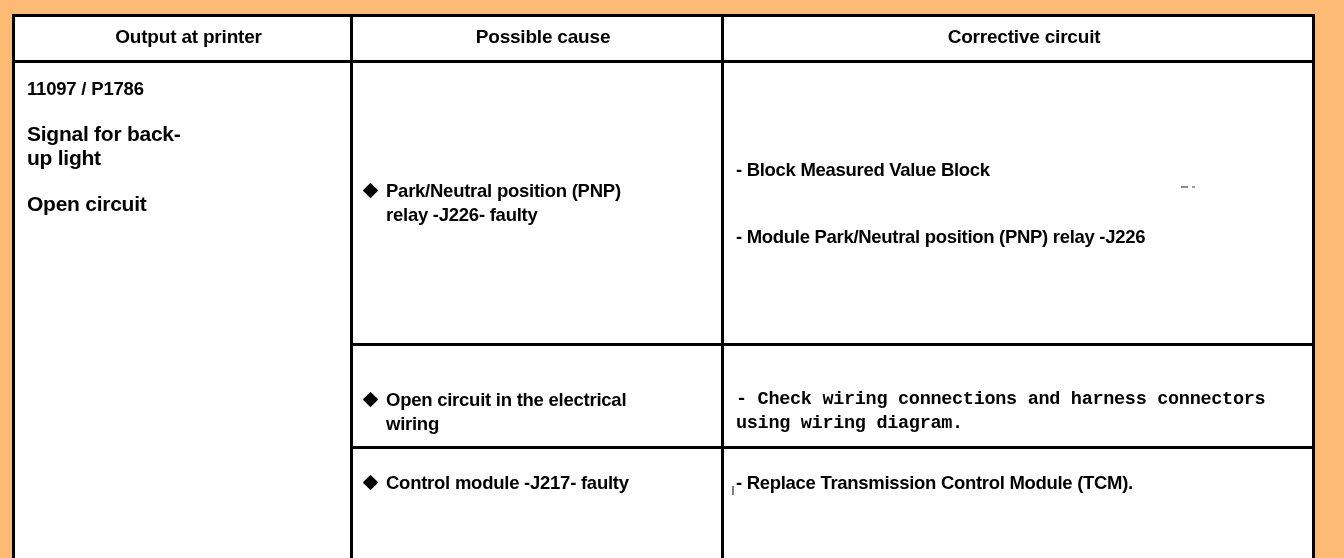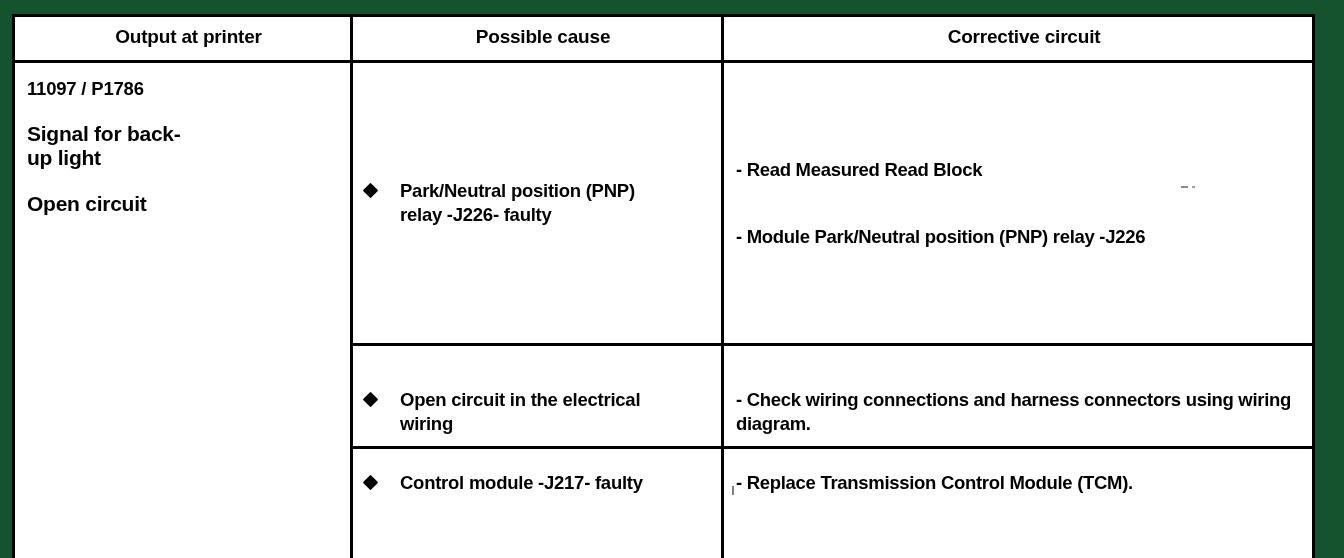--- a/index.html
+++ b/index.html
@@ -12,21 +12,21 @@
     height: 558px;
     overflow: hidden;
     font-family: "Liberation Sans", sans-serif;
     color: #000000;
   }
 
   .page {
     position: relative;
     width: 1344px;
     height: 558px;
-    background: #14532d;
+    background: #fdba74;
   }
 
   
   .dtc-table {
     position: absolute;
     left: 12px;
     top: 14px;
     width: 1300px;
     height: 525px;
     border-collapse: collapse;
@@ -84,21 +84,21 @@
     font-weight: bold;
     line-height: 24px;
     letter-spacing: -0.25px;
   }
 
   
   .cause-cell { position: relative; }
   .cause-item {
     display: flex;
     align-items: flex-start;
-    gap: 24px;
+    gap: 10px;
   }
   .bullet-diamond {
     flex: 0 0 auto;
     width: 11px;
     height: 11px;
     margin-top: 6px;
     background: #000000;
     transform: rotate(45deg);
     border-radius: 1px;
   }
@@ -133,21 +133,21 @@
     justify-content: center;
   }
 
   .row-2 .cause-cell-inner,
   .row-2 .action-cell-inner {
     height: 80px;
     display: flex;
     flex-direction: column;
     justify-content: flex-end;
   }
-  .row-2 .action-line { white-space: normal; line-height: 24px; }
+  .row-2 .action-line { white-space: normal; line-height: 24px; font-family: Liberation Mono, monospace; }
 
   .row-3 .cause-cell-inner {
     height: 119px;
     display: flex;
     align-items: flex-start;
     padding-top: 12px;
     box-sizing: border-box;
   }
   .row-3 .action-cell-inner {
     height: 119px;
@@ -218,21 +218,21 @@
                   <span>relay -J226- faulty</span>
                 </span>
               </div>
             </div>
           </div>
         </td>
 
         <td>
           <div class="cell-pad">
             <div class="action-cell-inner">
-              <div class="action-line">- Read Measured Read Block</div>
+              <div class="action-line">- Block Measured Value Block</div>
               <div class="action-line">- Module Park/Neutral position (PNP) relay -J226</div>
             </div>
           </div>
         </td>
       </tr>
 
       <tr class="row-2">
         <td class="cause-cell">
           <div class="cell-pad">
             <div class="cause-cell-inner">

